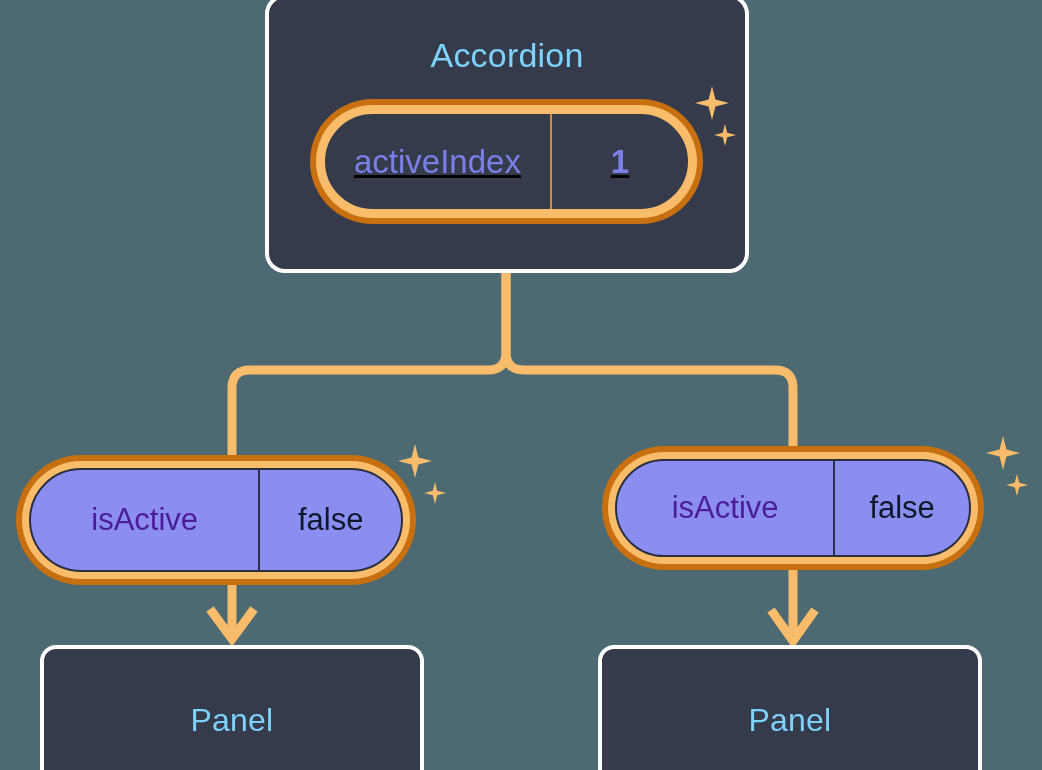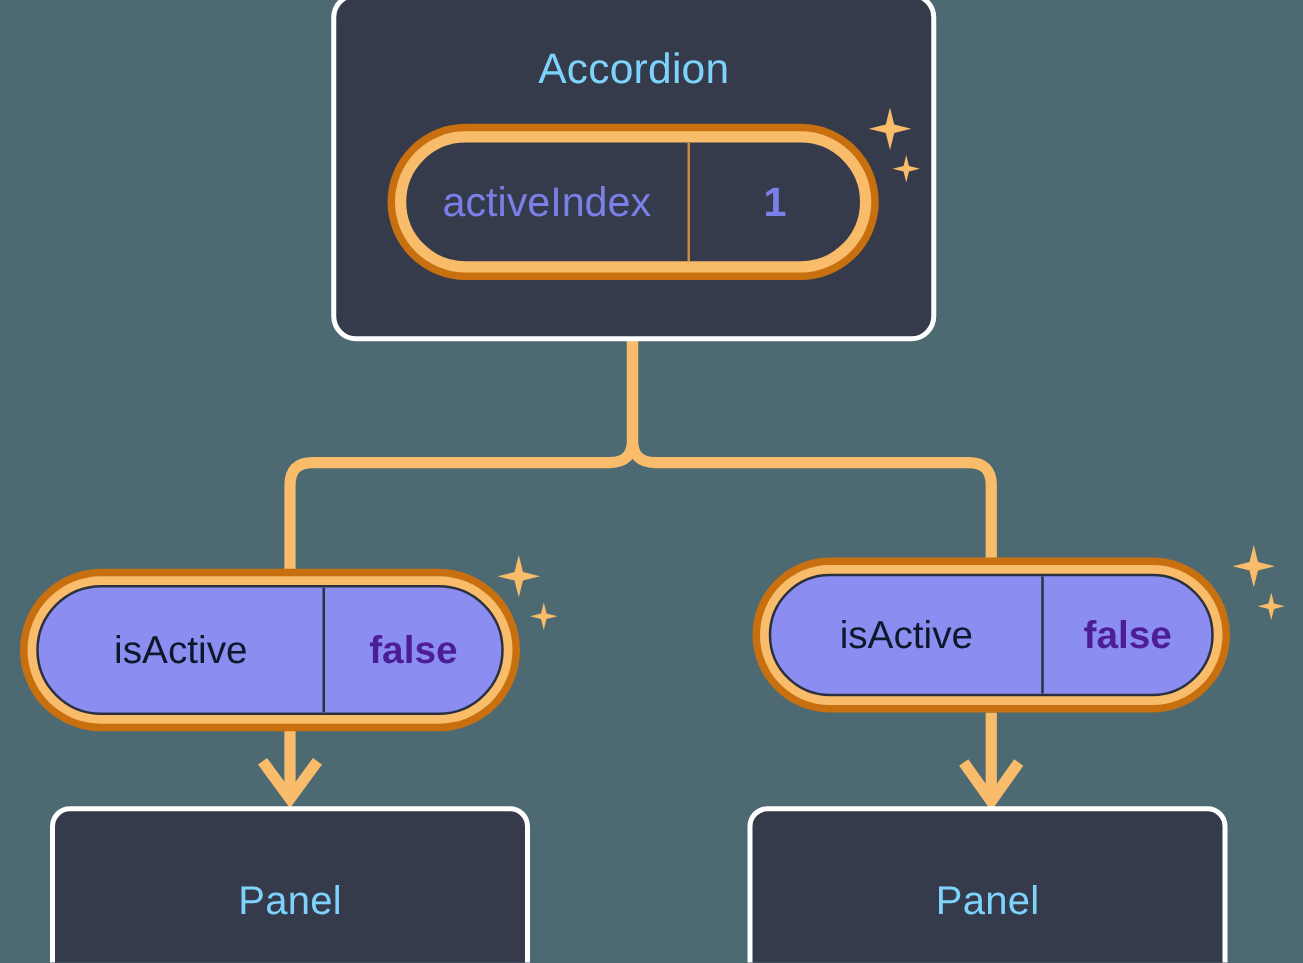--- a/index.html
+++ b/index.html
@@ -108,20 +108,21 @@
     justify-content: center;
     box-sizing: border-box;
   }
 
   
   #pill-activeindex {
     left: 310px;
     top: 99px;
     width: 393px;
     height: 125px;
+    text-decoration: underline;
   }
   #pill-activeindex .pill-body {
     background: #353b4b;
     border: 2px solid #f8bc6a;
   }
   #pill-activeindex .pill-key {
     flex: 0 0 62.5%;
     color: #7b80e8;
     font-size: 33px;
     border-right: 2px solid #d08b3a;
@@ -133,29 +134,29 @@
     font-weight: bold;
   }
 
   
   .pill-purple .pill-body {
     background: #8b8ef0;
     border: 2px solid #2b3040;
   }
   .pill-purple .pill-key {
     flex: 0 0 62%;
+    color: #4c1d95;
+    font-size: 31px;
+    border-right: 2px solid #2b3040;
+  }
+  .pill-purple .pill-val {
+    flex: 1 1 auto;
     color: #0f172a;
     font-size: 31px;
-    border-right: 2px solid #2b3040;
-  }
-  .pill-purple .pill-val {
-    flex: 1 1 auto;
-    color: #4c1d95;
-    font-size: 31px;
-    font-weight: bold;
+    font-weight: normal;
   }
   #pill-isactive-left {
     left: 16px;
     top: 455px;
     width: 400px;
     height: 130px;
   }
   #pill-isactive-right {
     left: 602px;
     top: 446px;

